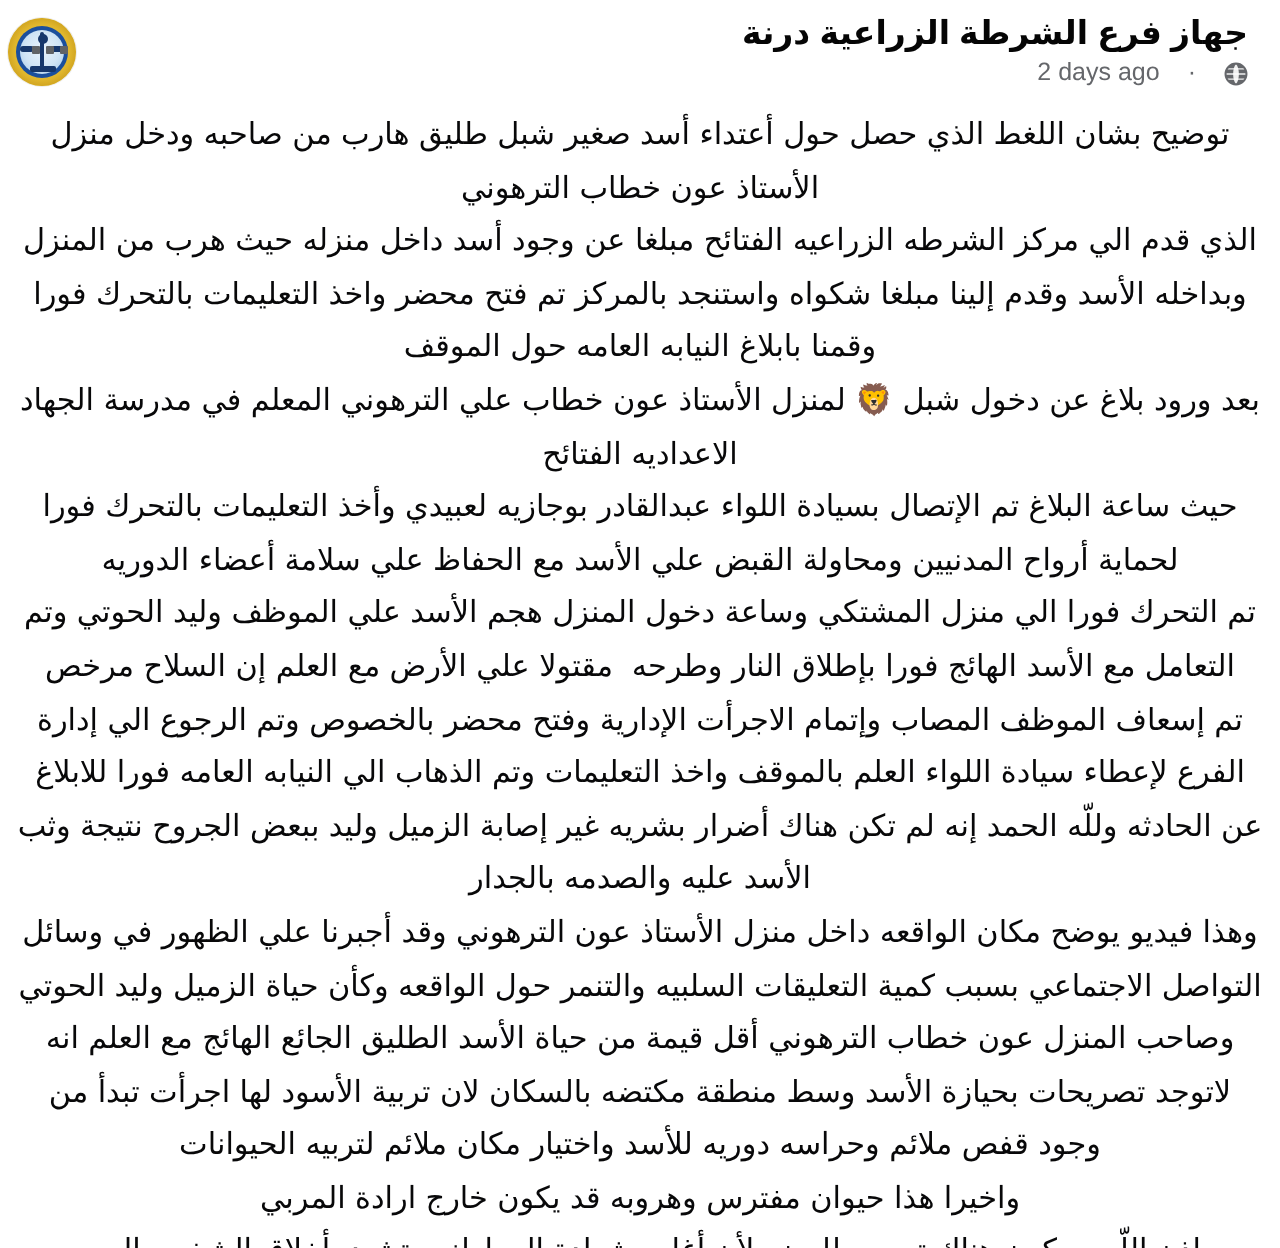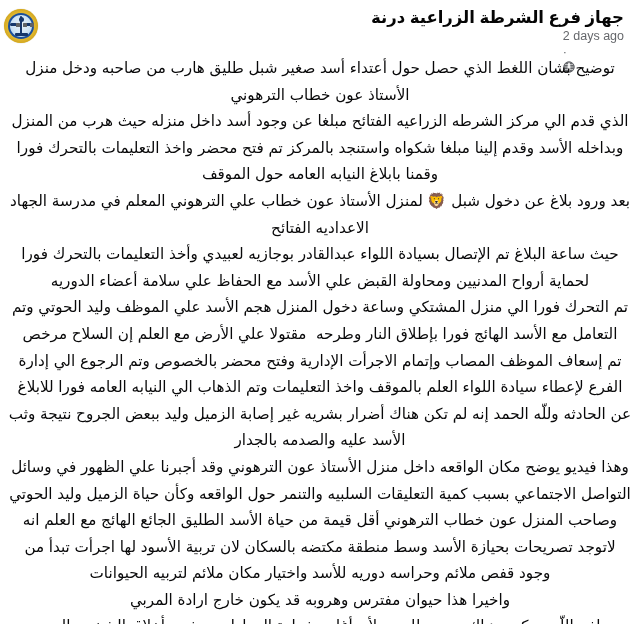--- a/index.html
+++ b/index.html
@@ -123,22 +123,23 @@
     font-size: 16.5px;
     font-weight: bold;
     line-height: 20px;
     color: #050505;
     direction: rtl;
     white-space: nowrap;
   }
 
   .meta-row {
     display: flex;
-    flex-direction: column;
-    gap: 1px;
+    flex-direction: row;
+    align-items: center;
+    gap: 14px;
     margin-top: 2px;
     direction: ltr;
   }
   .timestamp {
     font-size: 12.5px;
     color: #65676b;
     line-height: 15px;
   }
   .meta-dot {
     font-size: 12.5px;

